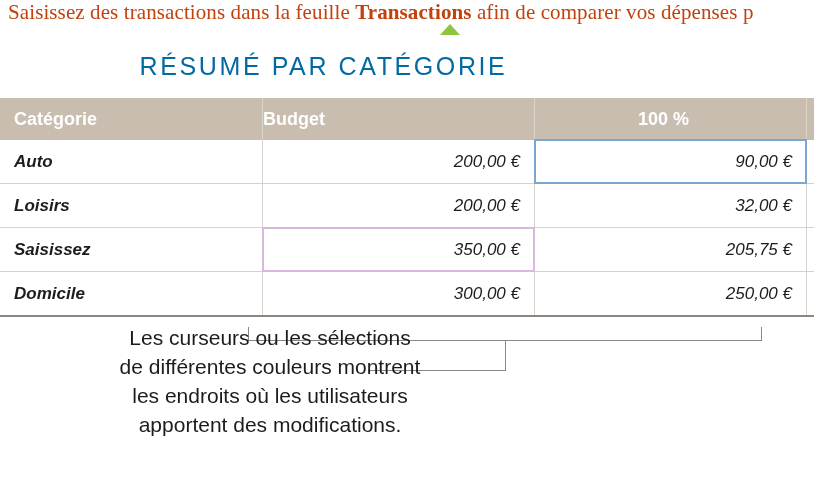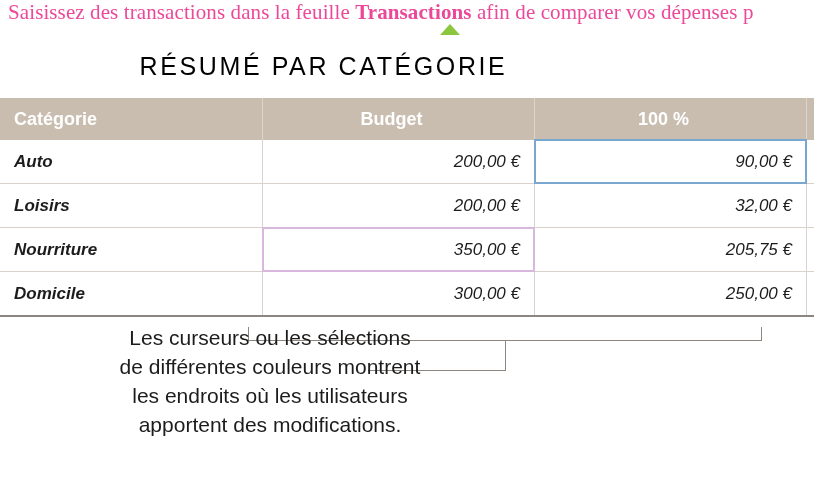--- a/index.html
+++ b/index.html
@@ -16,21 +16,21 @@
   }
 
   
   .top-sentence {
     position: absolute;
     top: 0px;
     left: 8px;
     width: 806px;
     font-family: "Liberation Serif", serif;
     font-size: 21px;
-    color: #ec4899;
+    color: #c2410c;
     white-space: nowrap;
     letter-spacing: 0.1px;
   }
   .top-sentence .bold {
     font-weight: bold;
   }
 
   
   .green-caret {
     position: absolute;
@@ -45,21 +45,21 @@
 
   
   .sheet-title {
     position: absolute;
     top: 52px;
     left: 0;
     width: 647px;
     text-align: center;
     font-size: 25px;
     letter-spacing: 2.6px;
-    color: #000000;
+    color: #0369a1;
     font-family: "Liberation Sans", sans-serif;
   }
 
   
   .table {
     position: absolute;
     top: 98px;
     left: 0px;
     width: 814px;
     border-collapse: collapse;
@@ -77,21 +77,21 @@
     font-weight: bold;
     vertical-align: middle;
     border-right: 1px solid #ded5ca;
   }
   .hdr-row th.c0 {
     text-align: left;
     padding-left: 14px;
     width: 248px;
   }
   .hdr-row th.c1 {
-    text-align: center;
+    text-align: left;
     padding-right: 14px;
     width: 257px;
   }
   .hdr-row th.c2 {
     padding-right: 14px;
     width: 257px;
   }
   .hdr-row th.c3 {
     width: 52px;
     border-right: none;
@@ -230,21 +230,21 @@
       </td>
       <td class="c3"></td>
     </tr>
     <tr class="body-row">
       <td class="c0">Loisirs</td>
       <td class="c1">200,00 €</td>
       <td class="c2">32,00 €</td>
       <td class="c3"></td>
     </tr>
     <tr class="body-row">
-      <td class="c0">Nourriture</td>
+      <td class="c0">Saisissez</td>
       <td class="c1">
         <span>350,00 €</span>
         <span class="sel-purple"></span>
       </td>
       <td class="c2">205,75 €</td>
       <td class="c3"></td>
     </tr>
     <tr class="body-row">
       <td class="c0">Domicile</td>
       <td class="c1">300,00 €</td>

